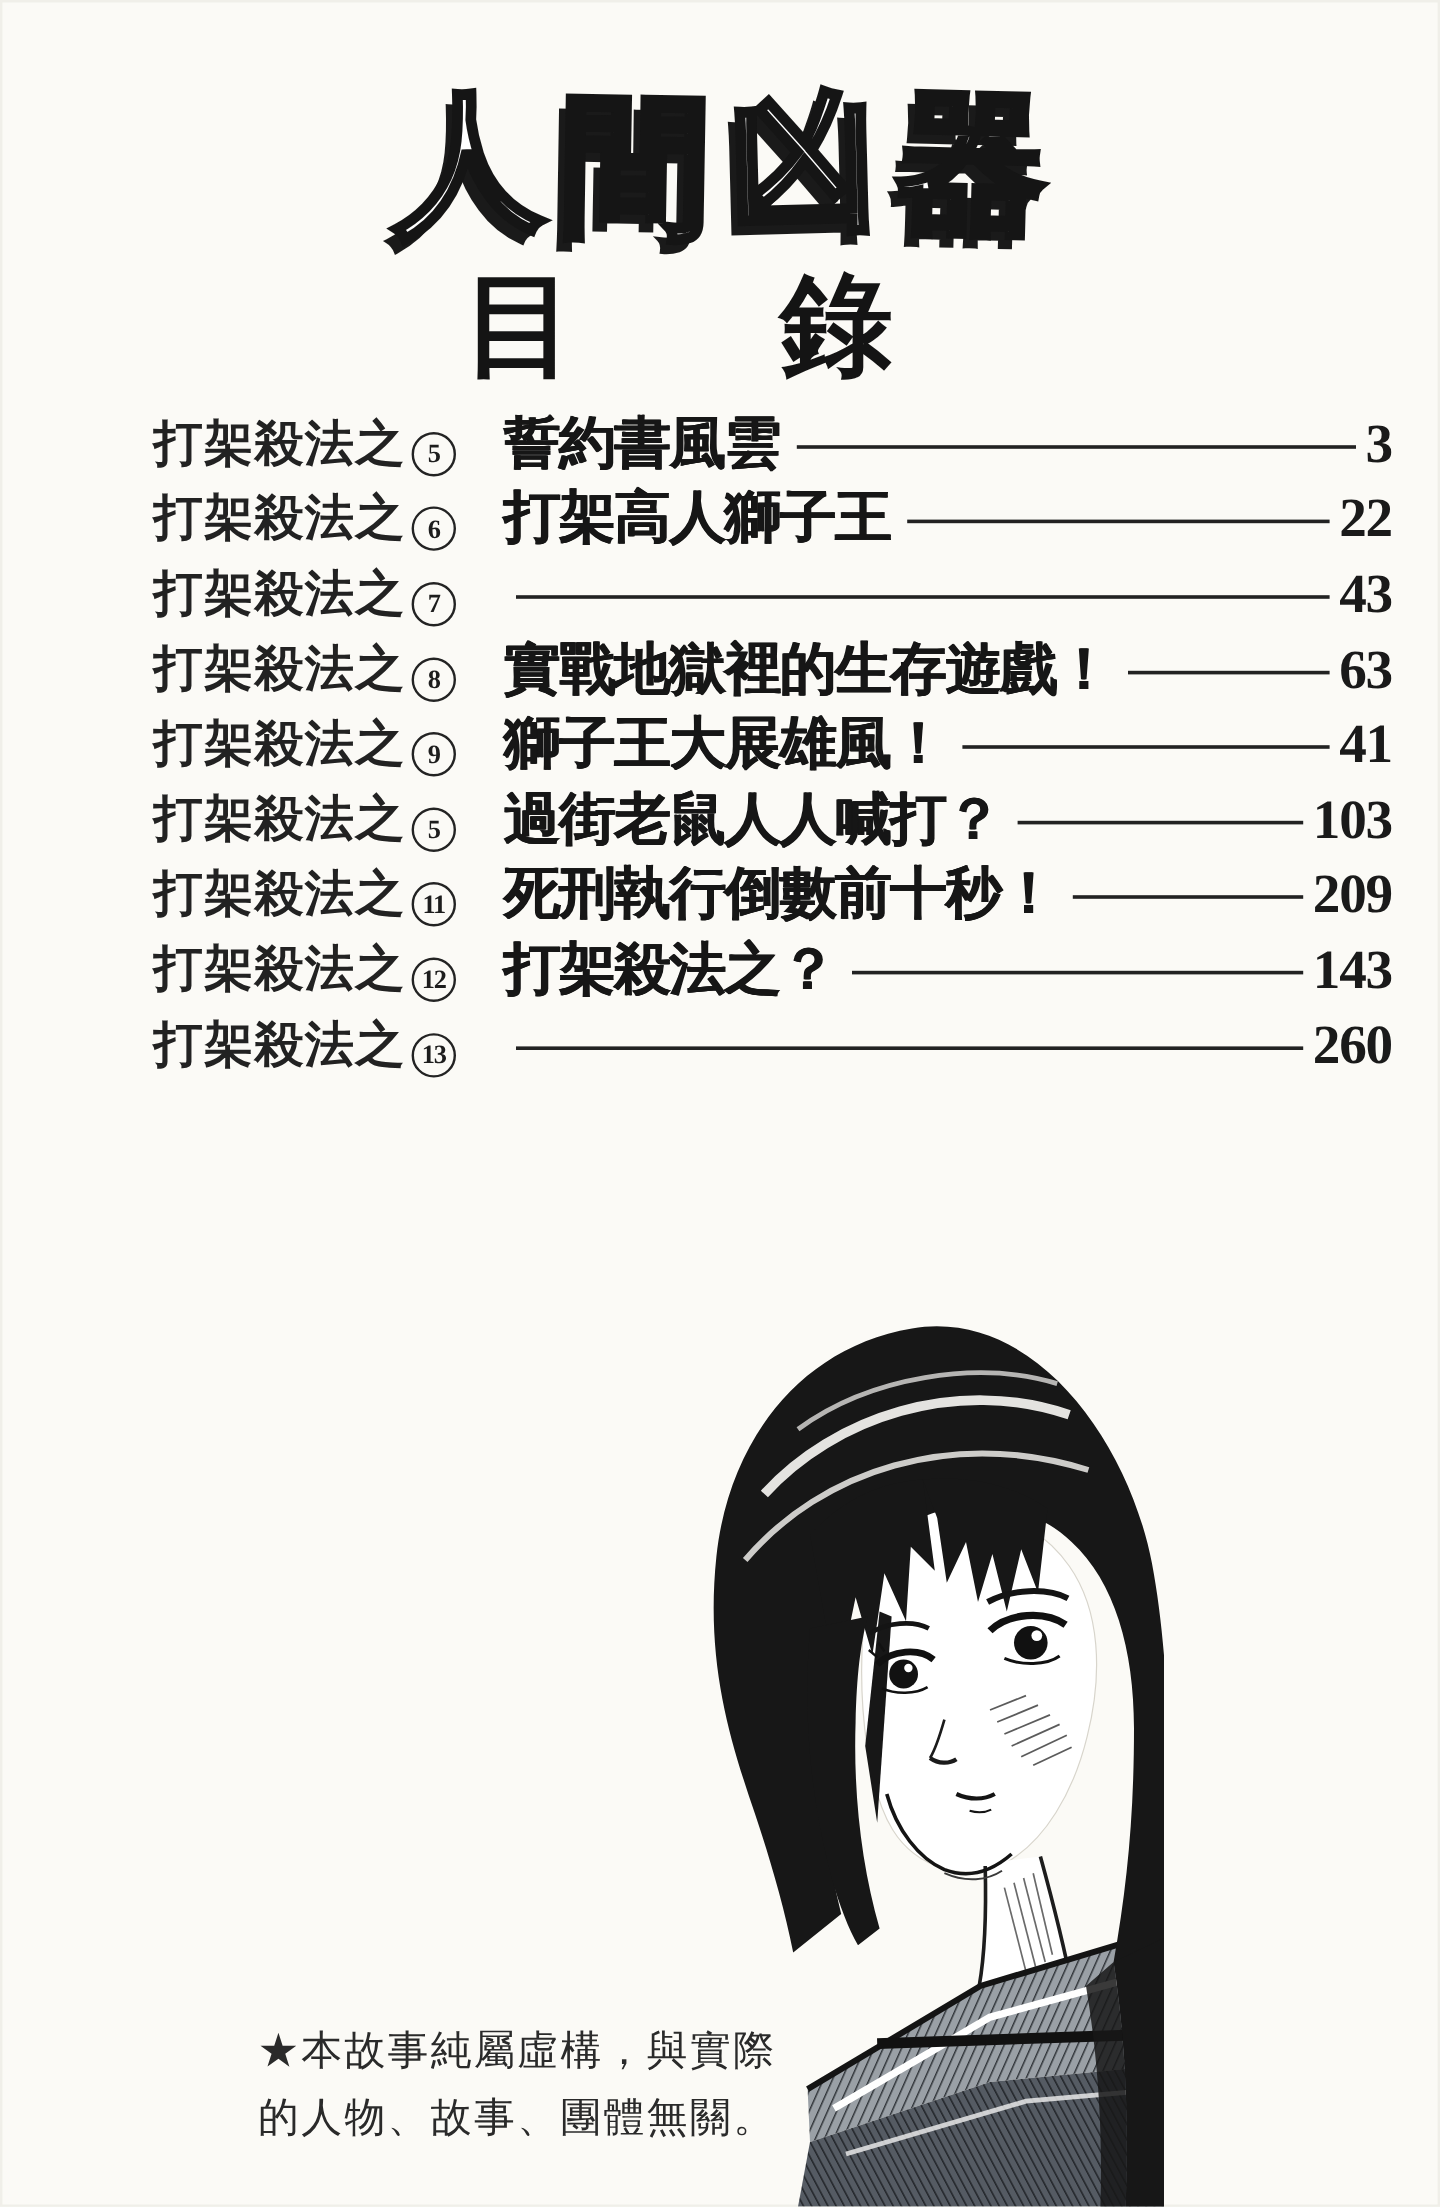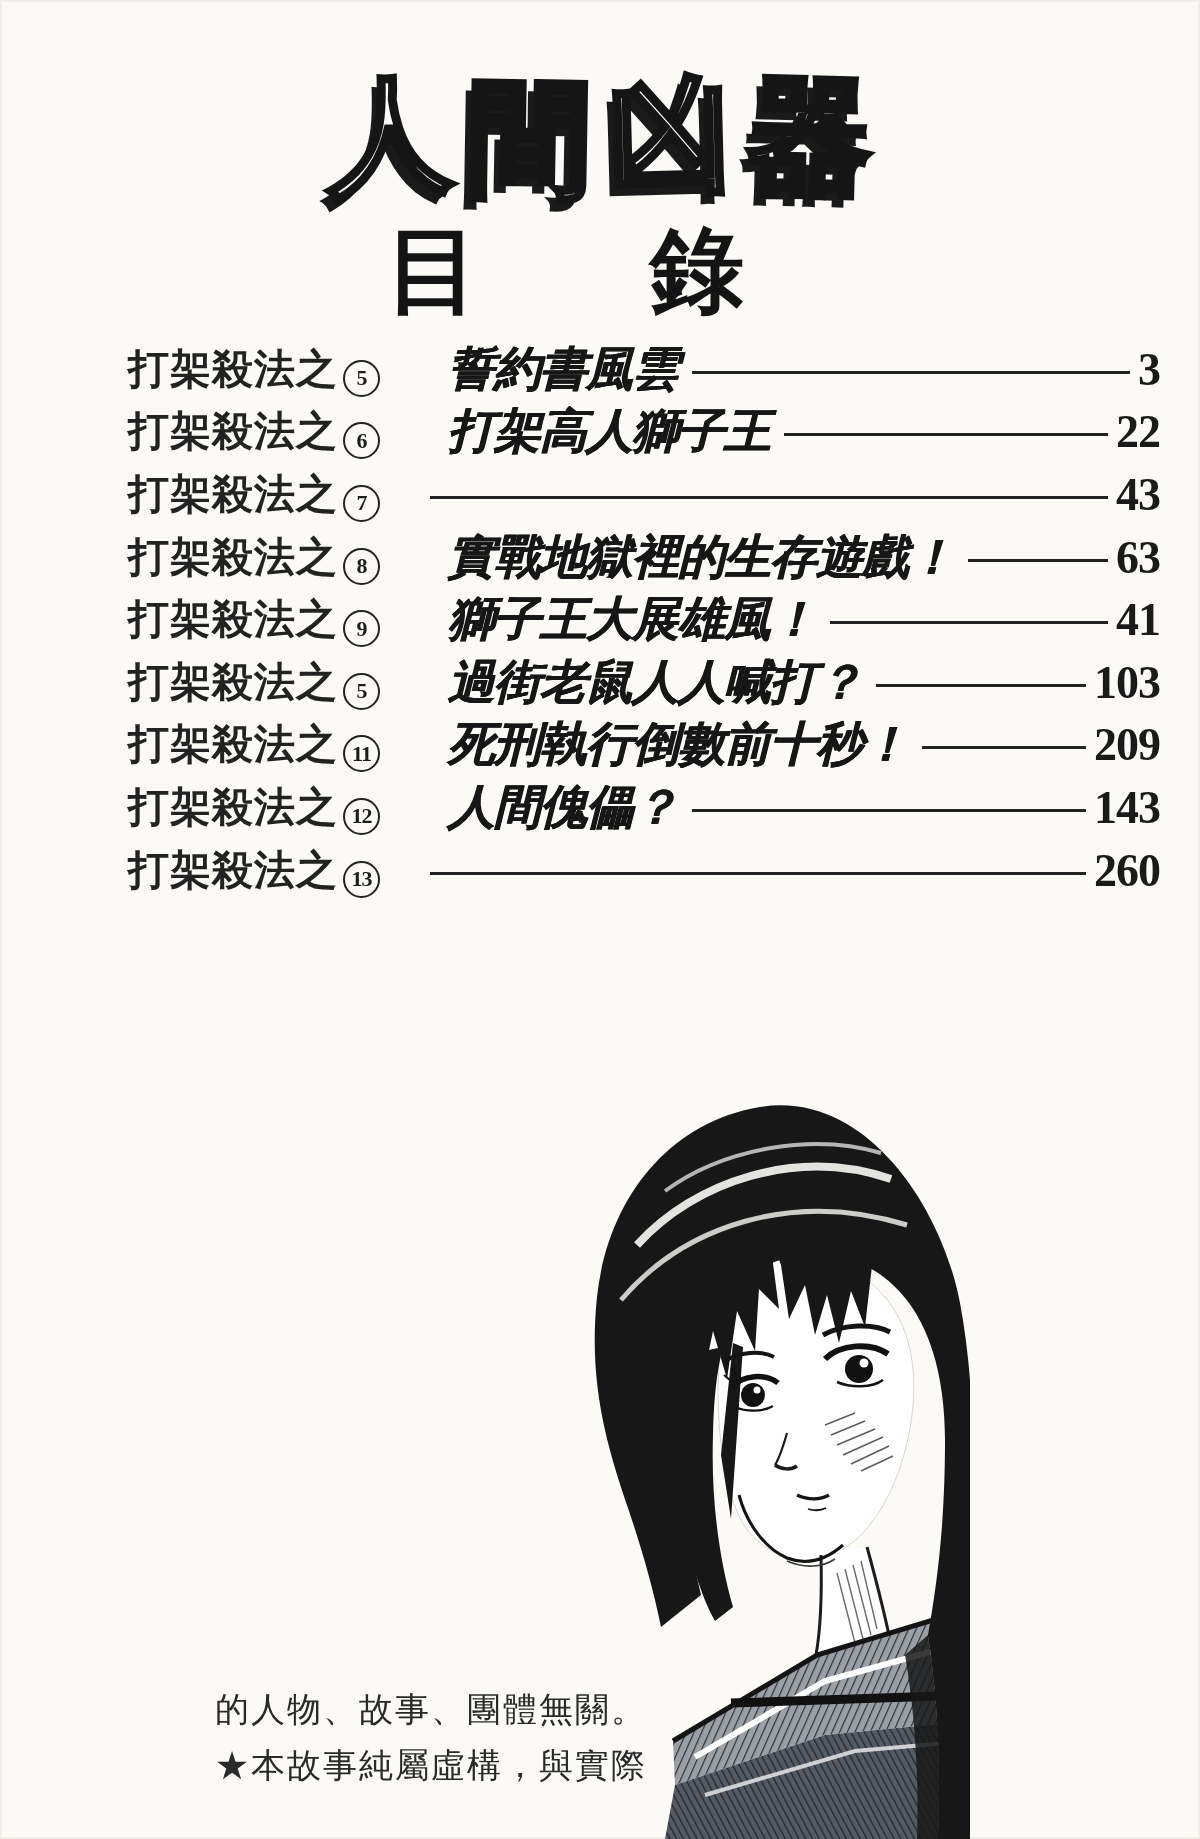--- a/index.html
+++ b/index.html
@@ -56,26 +56,25 @@
   }
   .circ{
     flex:none;display:inline-flex;align-items:center;justify-content:center;
     width:37px;height:37px;margin-left:5px;
     border:2.5px solid #232323;border-radius:50%;
     font-family:"Liberation Serif","DejaVu Serif",serif;
     font-weight:700;font-size:22px;letter-spacing:-1px;color:#1d1d1d;
     box-sizing:border-box;
   }
   .ctitle{
-    flex:none;margin-left:32px;
+    flex:none;margin-left:4px;
     font-family:"Liberation Sans",sans-serif;
     font-weight:900;font-size:47px;color:#161616;
     letter-spacing:-1px;white-space:nowrap;
     text-shadow:0.6px 0 0 #161616, -0.6px 0 0 #161616;
-    font-style:italic;
   }
   .leader{
     flex:1;height:0;border-top:3px solid #222;
     margin:6px 8px 0 14px;min-width:18px;
   }
   .pagenum{
     flex:none;
     font-family:"Liberation Serif","DejaVu Serif",serif;
     font-weight:700;font-size:46px;color:#1a1a1a;
     letter-spacing:-1px;text-align:right;
@@ -177,21 +176,21 @@
       <span class="ctitle">死刑執行倒數前十秒！</span>
       <span class="leader"></span>
       <span class="pagenum">209</span>
     </div>
 
     <div class="row">
       <span class="label">
           <span>打架殺法之</span>
           <span class="circ">12</span>
         </span>
-      <span class="ctitle">人間傀儡？</span>
+      <span class="ctitle">打架殺法之？</span>
       <span class="leader"></span>
       <span class="pagenum">143</span>
     </div>
 
     <div class="row">
       <span class="label">
           <span>打架殺法之</span>
           <span class="circ">13</span>
         </span>
       <span class="leader"></span>
@@ -278,17 +277,17 @@
       <line x1="318" y1="360" x2="358" y2="342"></line>
       <line x1="326" y1="369" x2="364" y2="351"></line>
       <line x1="336" y1="376" x2="368" y2="361"></line>
     </g>
 
     <path d="M214,400 C222,430 241,454 262,463 C283,471 302,464 318,450" stroke="#141414" stroke-width="3" fill="none"></path>
     <path d="M262,466 C280,474 298,472 310,464" stroke="#3a3a3a" stroke-width="1.6" fill="none"></path>
   </svg>
 
   <div class="disclaimer">
+    <div>★本故事純屬虛構，與實際</div>
     <div>的人物、故事、團體無關。</div>
-    <div>★本故事純屬虛構，與實際</div>
   </div>
 
 </div>
 
 </body></html>

